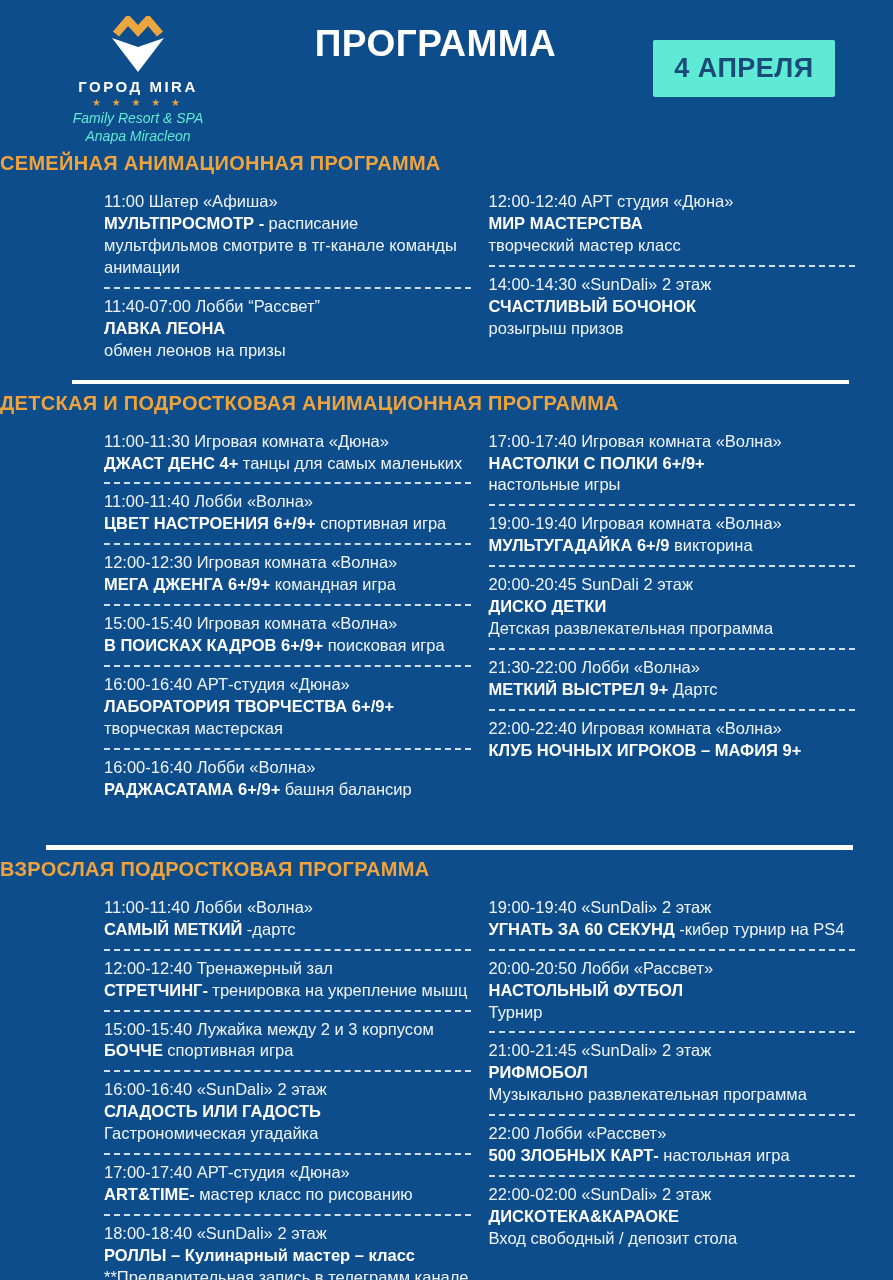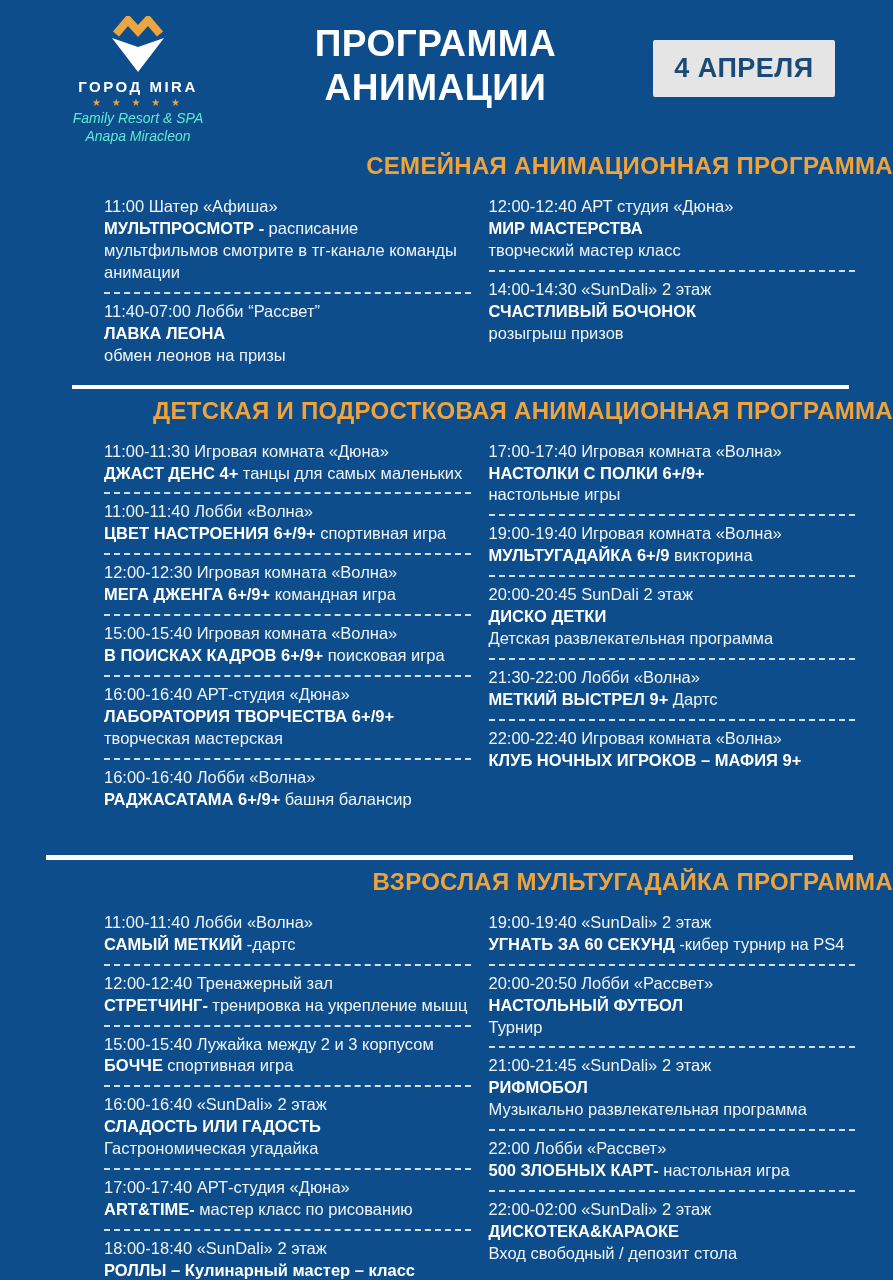--- a/index.html
+++ b/index.html
@@ -19,27 +19,27 @@
   .header { display: flex; align-items: flex-start; padding: 14px 30px 0 58px; }
   .logo { width: 160px; text-align: center; flex: 0 0 auto; }
   .logo-icon { display: block; margin: 2px auto 4px; }
   .logo-name { font-size: 15px; font-weight: bold; letter-spacing: 2.5px; color: #ffffff; white-space: nowrap; }
   .logo-stars { font-size: 10px; letter-spacing: 4px; color: #eca63f; margin-top: 2px; }
   .logo-sub { font-size: 14px; color: #5eead4; margin-top: 2px; font-style: italic; }
   .title-block { flex: 1 1 auto; text-align: center; margin-top: 8px; }
   .title-line { font-size: 37px; font-weight: bold; color: #ffffff; line-height: 1.2; letter-spacing: 0.5px; }
   .date-badge {
     flex: 0 0 auto; width: 182px; height: 57px; margin: 26px 28px 0 0;
-    background: #e5e5e5; color: #1a4a77;
+    background: #5eead4; color: #1a4a77;
     display: flex; align-items: center; justify-content: center;
     font-size: 27px; font-weight: bold; border-radius: 2px; letter-spacing: 0.5px;
   }
   
   .section-title {
-    text-align: right; color: #efa33d; font-size: 24px; font-weight: bold;
+    text-align: left; color: #efa33d; font-size: 20px; font-weight: bold;
     letter-spacing: 0.3px; margin: 8px 0 6px;
   }
   .columns { display: flex; gap: 16px; padding: 8px 36px 0 104px; }
   .column { flex: 1 1 0; min-width: 0; }
   .event { margin: 2px 0; }
   .event-time { font-size: 16.5px; line-height: 1.33; color: #eef4fa; }
   .event-title { font-size: 16.5px; line-height: 1.33; font-weight: bold; color: #ffffff; }
   .event-inline, .event-desc { font-size: 16.5px; line-height: 1.33; color: #eef4fa; }
   .dashed-sep { border-top: 2px dashed rgba(230,240,248,0.9); margin: 8px 2px 7px 0; }
   .section-divider { height: 4px; background: #ffffff; margin: 16px 44px 4px 72px; }
@@ -56,21 +56,20 @@
         <path d="M11 18 L23 4 L33 15 L43 4 L55 18" fill="none" stroke="#eca63f" stroke-width="8" stroke-linejoin="miter"></path>
         <path d="M7 22 L33 31 L59 22 L33 56 Z" fill="#ffffff"></path>
       </svg>
       <div class="logo-name">ГОРОД MIRA</div>
       <div class="logo-stars">★ ★ ★ ★ ★</div>
       <div class="logo-sub">Family Resort &amp; SPA</div>
       <div class="logo-sub">Anapa Miracleon</div>
     </div>
     <div class="title-block">
       <div class="title-line">ПРОГРАММА</div>
-      <div class="title-line">АНИМАЦИИ</div>
     </div>
     <div class="date-badge">4 АПРЕЛЯ</div>
   </div>
 
   <main id="sections-root">
       <h2 class="section-title">СЕМЕЙНАЯ АНИМАЦИОННАЯ ПРОГРАММА</h2>
       <div class="columns">
         <div class="column">
           <div class="event">
             <div class="event-time">11:00 Шатер «Афиша»</div>
@@ -155,21 +154,21 @@
             <div><span class="event-title">МЕТКИЙ ВЫСТРЕЛ 9+</span> <span class="event-inline">Дартс</span></div>
           </div>
           <div class="dashed-sep"></div>
           <div class="event">
             <div class="event-time">22:00-22:40 Игровая комната «Волна»</div>
             <div><span class="event-title">КЛУБ НОЧНЫХ ИГРОКОВ – МАФИЯ 9+</span></div>
           </div>
         </div>
       </div>
       <div class="section-divider wide"></div>
-      <h2 class="section-title">ВЗРОСЛАЯ МУЛЬТУГАДАЙКА ПРОГРАММА</h2>
+      <h2 class="section-title">ВЗРОСЛАЯ ПОДРОСТКОВАЯ ПРОГРАММА</h2>
       <div class="columns">
         <div class="column">
           <div class="event">
             <div class="event-time">11:00-11:40 Лобби «Волна»</div>
             <div><span class="event-title">САМЫЙ МЕТКИЙ</span> <span class="event-inline">-дартс</span></div>
           </div>
           <div class="dashed-sep"></div>
           <div class="event">
             <div class="event-time">12:00-12:40 Тренажерный зал</div>
             <div><span class="event-title">СТРЕТЧИНГ-</span> <span class="event-inline">тренировка на укрепление мышц</span></div>

